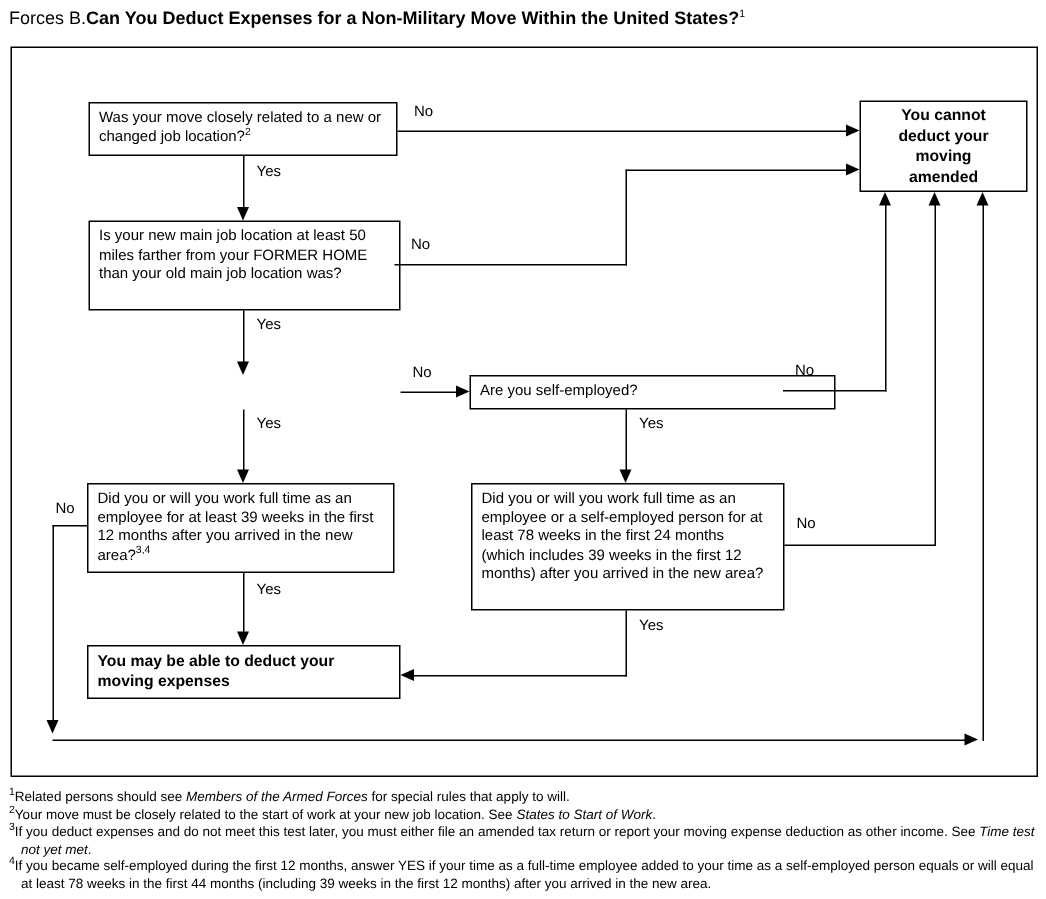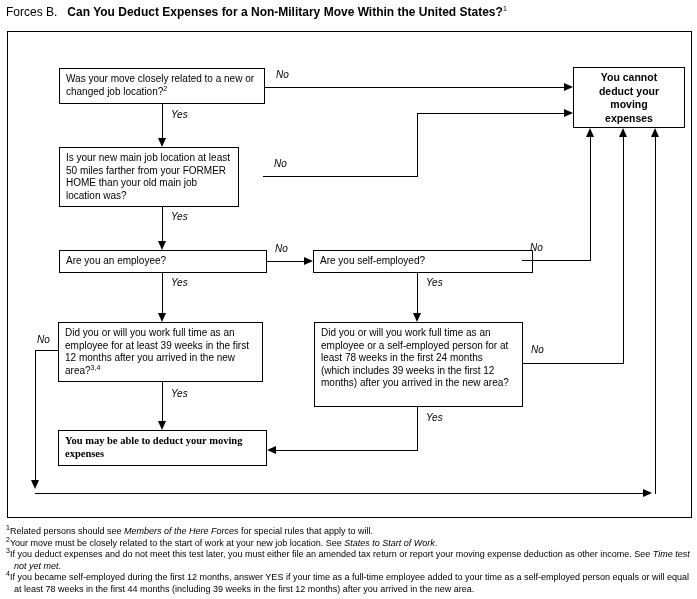--- a/index.html
+++ b/index.html
@@ -1,25 +1,25 @@
 <!DOCTYPE html>
 <html><head>
 <meta charset="utf-8">
 <style>
   * { margin:0; padding:0; box-sizing:border-box; }
   html,body { background:#fff; }
   body { width:697px; height:599px; font-family:"Liberation Sans", sans-serif; color:#000; }
   .canvas { position:relative; width:697px; height:599px; background:#fff; overflow:hidden; }
   .figure-title { position:absolute; left:6px; top:5px; font-size:12px; white-space:nowrap; }
-  .figure-title b { margin-left:10px; }
+  .figure-title b { margin-left:0; }
   .chart-border { position:absolute; left:7px; top:31px; width:685px; height:487px; border:1px solid #000; }
   .node { position:absolute; border:1.5px solid #000; background:#fff; font-size:10px; line-height:12.5px; padding:4px 8px 3px 6px; }
   .node.outcome { font-weight:bold; font-size:10.5px; }
   .node.cannot { text-align:center; line-height:13.5px; padding:3px 12px; }
-  .lbl { position:absolute; font-style:italic; font-size:10px; white-space:nowrap; }
+  .lbl { position:absolute; font-size:10px; white-space:nowrap; }
   .start { position:absolute; font-style:italic; font-weight:bold; font-size:10px; white-space:nowrap; }
   .hl { position:absolute; height:1px; background:#000; }
   .vl { position:absolute; width:1px; background:#000; }
   .ar { position:absolute; width:0; height:0; }
   .ar.r { border-top:4px solid transparent; border-bottom:4px solid transparent; border-left:9px solid #000; }
   .ar.l { border-top:4px solid transparent; border-bottom:4px solid transparent; border-right:9px solid #000; }
   .ar.u { border-left:4px solid transparent; border-right:4px solid transparent; border-bottom:9px solid #000; }
   .ar.d { border-left:4px solid transparent; border-right:4px solid transparent; border-top:9px solid #000; }
   sup { font-size:7px; line-height:0; }
   .footnotes { position:absolute; left:6px; top:526px; width:684px; font-size:9px; line-height:11.5px; }
@@ -35,46 +35,43 @@
   </div>
 
   <div class="chart-border"></div>
 
   <div class="start" style="left:151px;top:49px;margin-top:41px;">Start Here:</div>
 
   <div class="node" style="left:59px;top:68px;width:206px;height:36px;">
     <span>Was your move closely related to a new or changed job location?</span><sup>2</sup>
   </div>
 
-  <div class="node" style="left:59px;top:147px;width:180px;height:60px;">
+  <div class="node" style="left:59px;top:147px;width:208px;height:60px;">
     <span>Is your new main job location at least 50 miles farther from your FORMER HOME than your old main job location was?</span>
   </div>
 
-  <div class="node" style="left:59px;top:250px;width:208px;height:23px;">
-    <span>Are you an employee?</span>
-  </div>
 
-  <div class="node" style="left:313px;top:250px;width:220px;height:23px;">
+  <div class="node" style="left:313px;top:250px;width:244px;height:23px;">
     <span>Are you self-employed?</span>
   </div>
 
   <div class="node" style="left:58px;top:322px;width:205px;height:60px;">
     <span>Did you or will you work full time as an employee for at least 39 weeks in the first 12 months after you arrived in the new area?</span><sup>3,4</sup>
   </div>
 
   <div class="node" style="left:314px;top:322px;width:209px;height:85px;">
     <span>Did you or will you work full time as an employee or a self-employed person for at least 78 weeks in the first 24 months (which includes 39 weeks in the first 12 months) after you arrived in the new area?</span>
   </div>
 
-  <div class="node outcome" style="left:58px;top:430px;width:209px;height:36px;font-family:Liberation Serif, serif;">
+  <div class="node outcome" style="left:58px;top:430px;width:209px;height:36px;">
     <span>You may be able to deduct your moving expenses</span>
   </div>
 
   <div class="node outcome cannot" style="left:573px;top:67px;width:112px;height:61px;">
-    <span>You cannot deduct your moving expenses</span>
+    <span>You cannot deduct your moving amended</span>
   </div>
 
   <div class="hl" style="left:265px;top:87px;width:300px;"></div>
   <div class="ar r" style="left:564px;top:83px;"></div>
 
   <div class="vl" style="left:162px;top:104px;height:36px;"></div>
   <div class="ar d" style="left:158px;top:138px;"></div>
 
   <div class="hl" style="left:263px;top:176px;width:155px;"></div>
   <div class="vl" style="left:417px;top:113px;height:64px;"></div>
@@ -124,19 +121,19 @@
   <div class="lbl" style="left:275px;top:243px;">No</div>
   <div class="lbl" style="left:171px;top:277px;">Yes</div>
   <div class="lbl" style="left:530px;top:242px;">No</div>
   <div class="lbl" style="left:426px;top:277px;">Yes</div>
   <div class="lbl" style="left:37px;top:334px;">No</div>
   <div class="lbl" style="left:171px;top:388px;">Yes</div>
   <div class="lbl" style="left:531px;top:344px;">No</div>
   <div class="lbl" style="left:426px;top:412px;">Yes</div>
 
   <div class="footnotes">
-    <div class="footnote"><sup>1</sup><span>Related persons should see </span><i>Members of the Here Forces</i><span> for special rules that apply to will.</span></div>
+    <div class="footnote"><sup>1</sup><span>Related persons should see </span><i>Members of the Armed Forces</i><span> for special rules that apply to will.</span></div>
     <div class="footnote"><sup>2</sup><span>Your move must be closely related to the start of work at your new job location. See </span><i>States to Start of Work</i><span>.</span></div>
     <div class="footnote"><sup>3</sup><span>If you deduct expenses and do not meet this test later, you must either file an amended tax return or report your moving expense deduction as other income. See </span><i>Time test not yet met</i><span>.</span></div>
     <div class="footnote"><sup>4</sup><span>If you became self-employed during the first 12 months, answer YES if your time as a full-time employee added to your time as a self-employed person equals or will equal at least 78 weeks in the first 44 months (including 39 weeks in the first 12 months) after you arrived in the new area.</span></div>
   </div>
 
 </div>
 
 </body></html>

